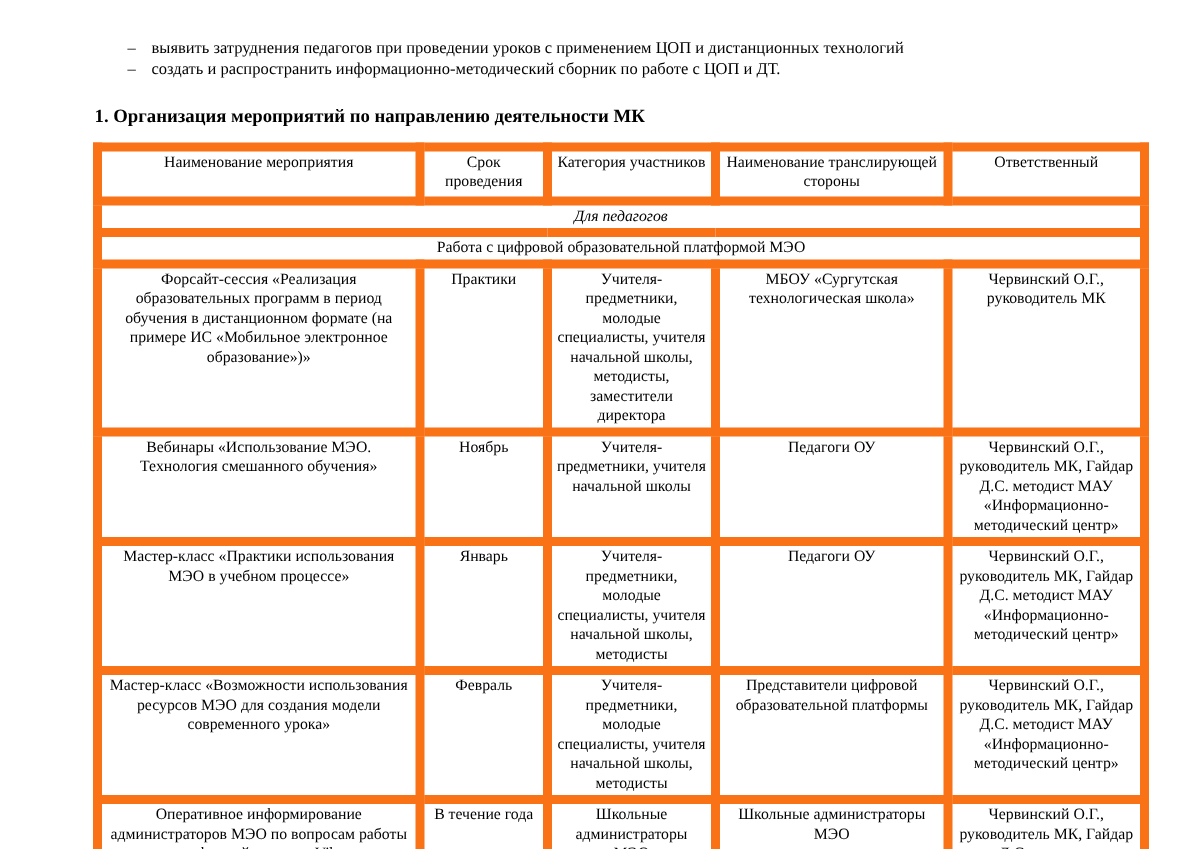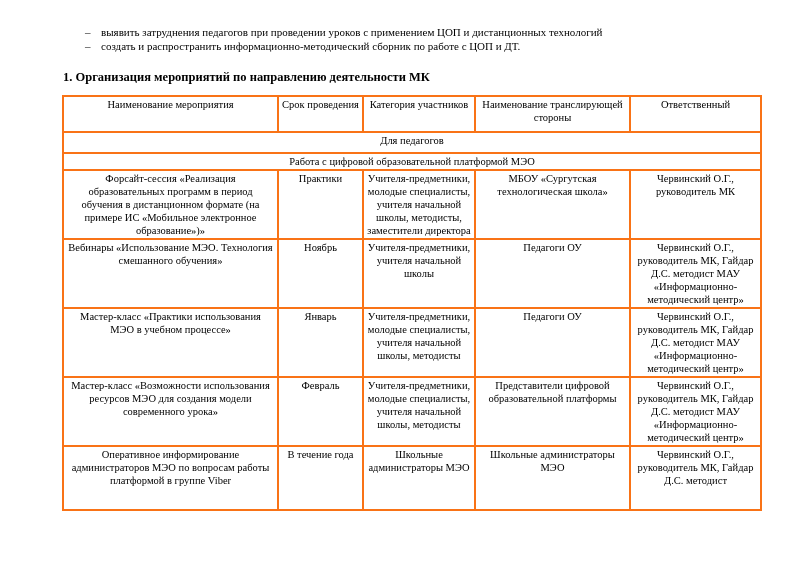--- a/index.html
+++ b/index.html
@@ -30,32 +30,32 @@
     font-size: 12.5px;
     font-weight: bold;
   }
   table.plan {
     border-collapse: collapse;
     table-layout: fixed;
     width: 698px;
     margin: 10px 0 0 62px;
   }
   table.plan th, table.plan td {
-    border: 2px solid #f97316;
+    border: 6px solid #f97316;
     vertical-align: top;
     text-align: center;
     font-size: 10.5px;
     line-height: 13px;
     font-weight: normal;
     padding: 1px 3px;
     overflow: hidden;
   }
   table.plan th { font-weight: normal; }
   tr.hdr       { height: 36px; }
-  tr.section-1 { height: 21px; }
+  tr.section-1 { height: 21px; font-style: italic; }
   tr.section-2 { height: 16px; }
   tr.r0 { height: 66px; }
   tr.r1 { height: 66px; margin-left: 24px; }
   tr.r2 { height: 68px; }
   tr.r3 { height: 68px; }
   tr.r4 { height: 46px; }
   tr.r5 { height: 64px; margin-left: 42px; }
   .sec-big {
     font-weight: bold;
     font-size: 12.5px;

